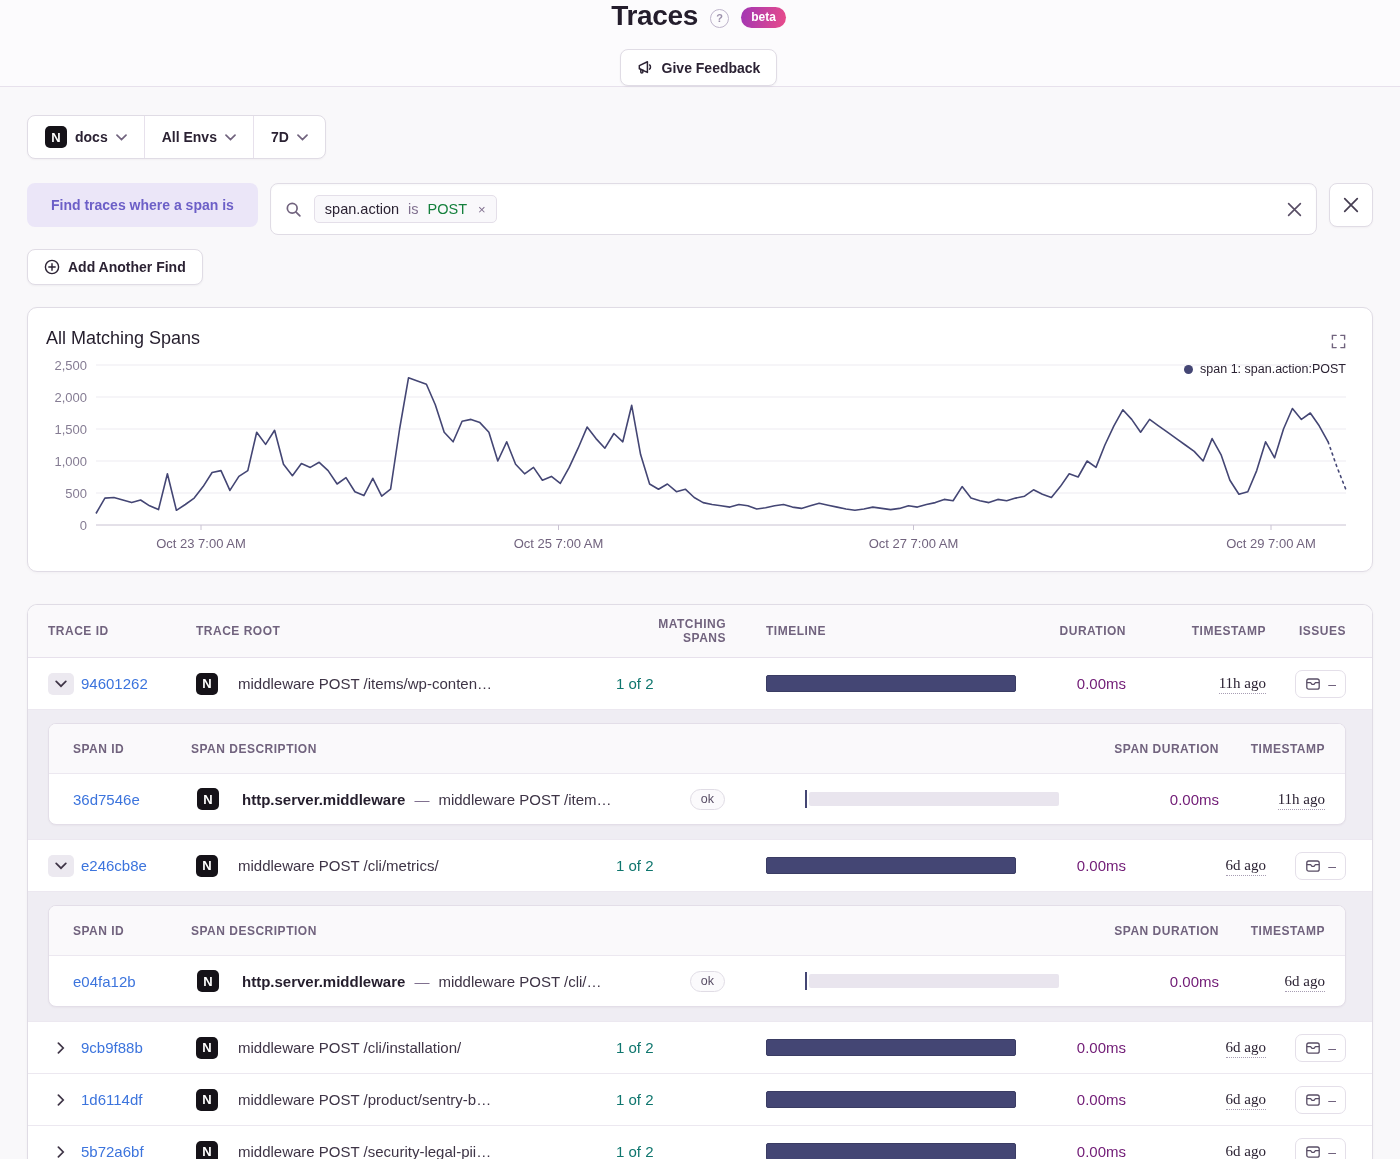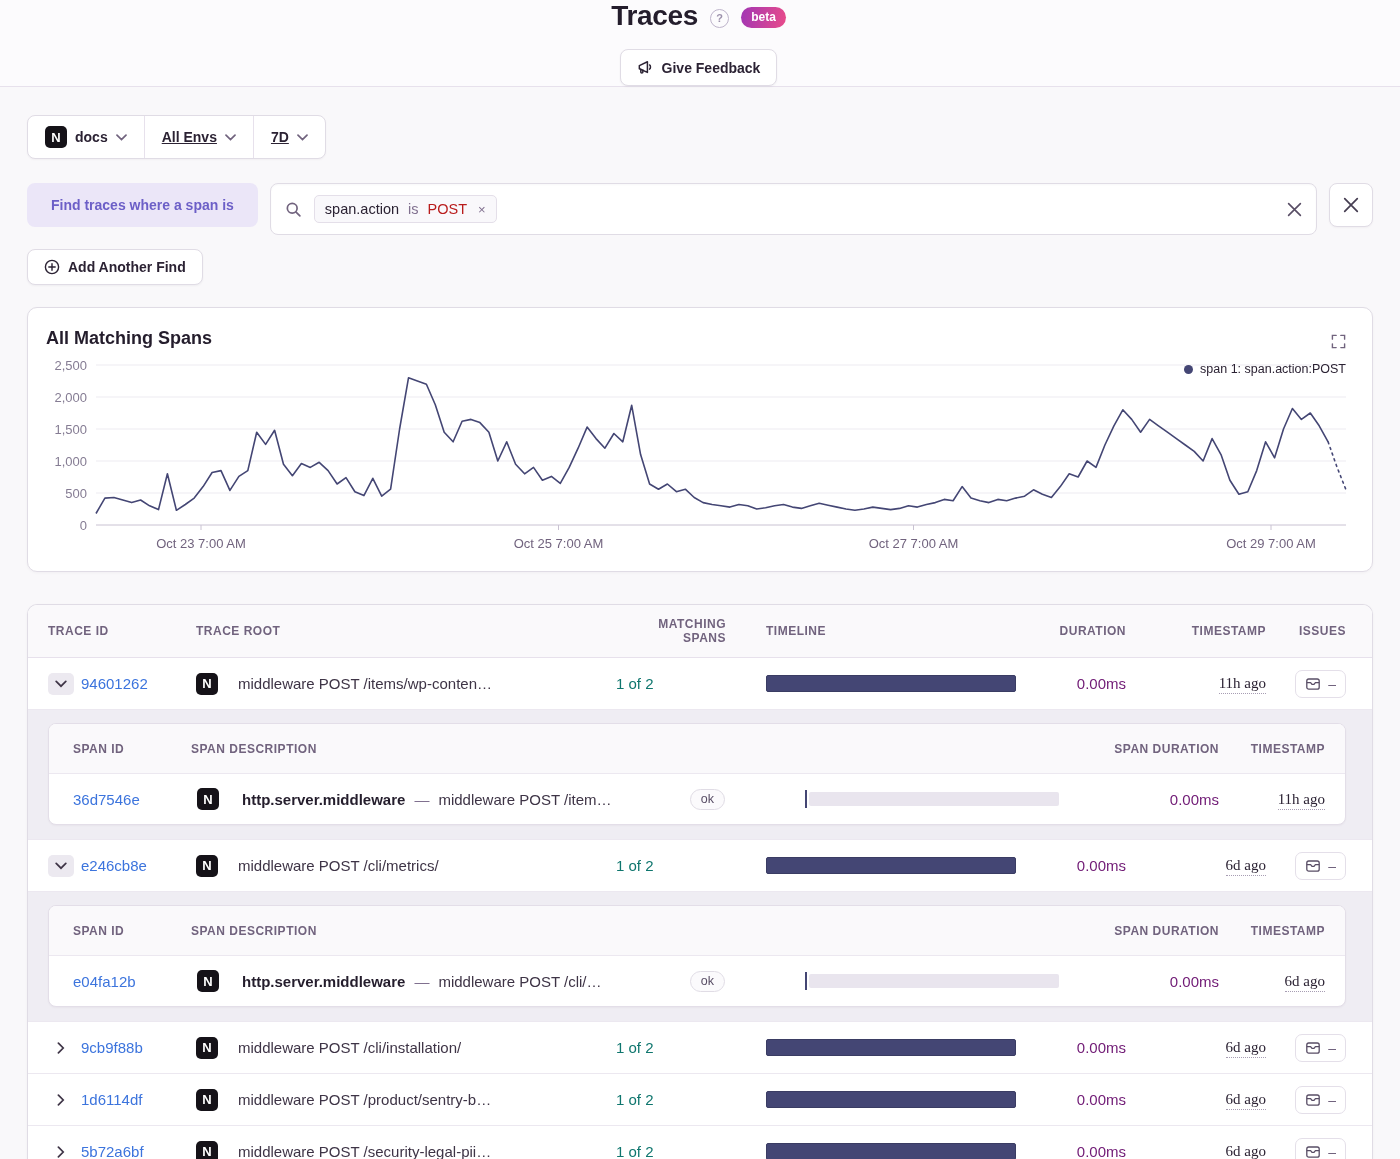--- a/index.html
+++ b/index.html
@@ -38,21 +38,21 @@
   .content{ padding:28px 27px 0; }
   .filter-bar{
     display:inline-flex; align-items:stretch; background:#fff;
     border:1px solid #E0DCE5; border-radius:8px; height:44px;
     box-shadow:0 1px 2px rgba(43,34,51,0.04);
   }
   .filter-seg{
     display:flex; align-items:center; gap:8px; padding:0 17px;
     font-size:14px; font-weight:700; cursor:pointer;
   }
-  .filter-seg + .filter-seg{ border-left:1px solid #E7E1EC;text-decoration:underline; }
+  .filter-seg + .filter-seg{ border-left:1px solid #E7E1EC; }
   .n-logo{
     width:22px; height:22px; background:#151218; color:#fff; border-radius:5px;
     font-size:13px; font-weight:700; display:flex; align-items:center; justify-content:center;
   }
   .chev{ margin-top:1px; }
   
   .query-row{ display:flex; gap:12px; margin-top:24px; align-items:stretch; }
   .where-pill{
     background:#EBE6F8; color:#6C5FC7; font-size:14px; font-weight:700;
     border-radius:8px; display:flex; align-items:center; padding:8px 24px; height:44px;
@@ -62,36 +62,36 @@
     display:flex; align-items:center; padding:0 14px; gap:12px;
     box-shadow:inset 0 1px 2px rgba(43,34,51,0.03);
   }
   .token{
     display:inline-flex; align-items:center; gap:9px;
     background:#F9F8FB; border:1px solid #E4DFE9; border-radius:5px;
     padding:5px 10px; font-size:14.5px;
   }
   .token .t-key{ color:#2B2233; }
   .token .t-op{ color:#80708F; }
-  .token .t-val{ color:#b91c1c; }
+  .token .t-val{ color:#15803d; }
   .x-small{ color:#80708F; font-size:13px; cursor:pointer; margin-left:2px; }
   .search-clear{ margin-left:auto; cursor:pointer; display:flex; }
   .square-btn{
     width:44px; height:44px; background:#fff; border:1px solid #E0DCE5; border-radius:8px;
     display:flex; align-items:center; justify-content:center; cursor:pointer;
     box-shadow:0 1px 2px rgba(43,34,51,0.04);
   }
   .add-span-btn{ margin-top:14px; }
   
   .card{
     background:#fff; border:1px solid #E0DCE5; border-radius:10px;
     box-shadow:0 1px 3px rgba(43,34,51,0.04);
   }
   .chart-card{ margin-top:22px; position:relative; padding:20px 18px 10px; height:265px; }
-  .chart-title{ font-size:18px; font-weight:700; color:#241D2C; }
+  .chart-title{ font-size:18px; font-weight:400; color:#241D2C; }
   .expand-icon{ position:absolute; top:26px; right:26px; cursor:pointer; }
   .legend{
     position:absolute; top:54px; right:26px;
     display:flex; align-items:center; gap:7px; font-size:12.5px; color:#2B2233;
   }
   .legend-dot{ width:9px; height:9px; border-radius:50%; }
   .chart-svg{ display:block; margin-top:6px; }
   
   .table-card{ margin-top:32px; overflow:hidden; border-radius:10px 10px 0 0; border-bottom:none; }
   .thead, .trow{

